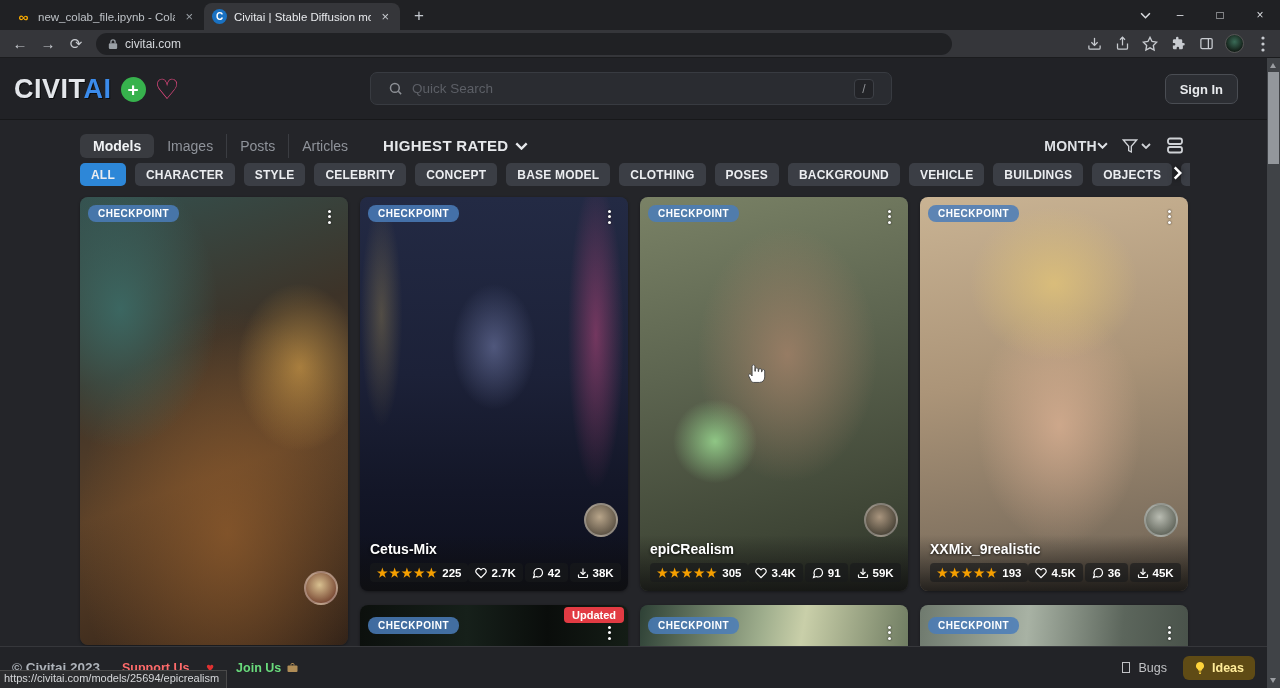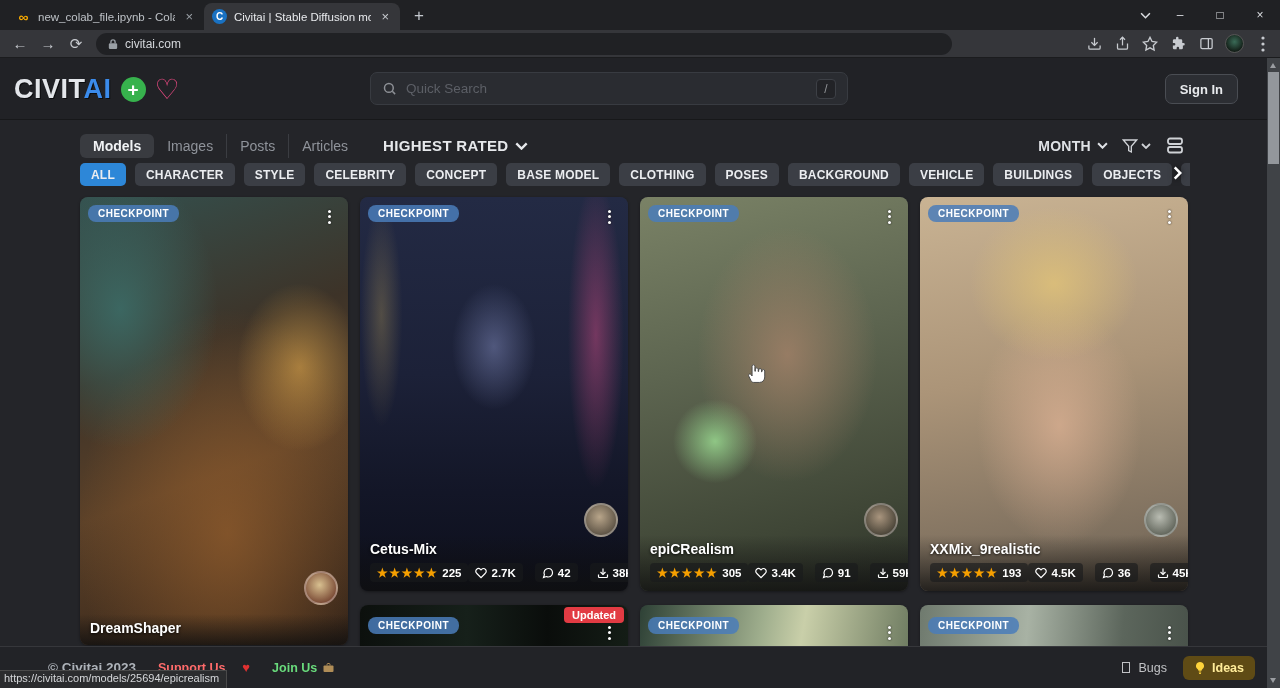--- a/index.html
+++ b/index.html
@@ -29,35 +29,35 @@
   .bavatar { width:19px; height:19px; border-radius:50%; background:radial-gradient(circle at 50% 40%, #3a6b57, #142019 70%); border:1px solid #555; cursor:pointer; }
 
   
   .siteheader { position:absolute; top:58px; left:0; right:13px; height:62px; background:#212226; border-bottom:1px solid #17181a; }
   .logo { position:absolute; left:14px; top:16px; display:flex; align-items:center; gap:9px; cursor:pointer; }
   .logo-word { font-size:27px; font-weight:900; letter-spacing:.5px; font-stretch:condensed; }
   .logo-civit { color:#e3e6ea; text-shadow:1px 1px 0 #0b0c0e; }
   .logo-ai { color:#3b8beb; text-shadow:1px 1px 0 #0b0c0e; }
   .plusbtn { width:25px; height:25px; border-radius:50%; background:#37b24d; color:#fff; font-size:19px; font-weight:700; display:flex; align-items:center; justify-content:center; cursor:pointer; }
   .heartbtn { color:#e64980; font-size:28px; line-height:1; cursor:pointer; }
-  .searchbar { position:absolute; left:370px; top:14px; width:478px; height:33px; background:#2a2c31; border:1px solid #383b41; border-radius:7px; display:flex; align-items:center; gap:9px; padding:0 11px; }
+  .searchbar { position:absolute; left:370px; top:14px; width:522px; height:33px; background:#2a2c31; border:1px solid #383b41; border-radius:7px; display:flex; align-items:center; gap:9px; padding:0 17px; }
   .searchbar input { flex:1; background:transparent; border:none; outline:none; color:#ced1d6; font-size:13.5px; font-family:"Liberation Sans",sans-serif; }
   .searchbar input::placeholder { color:#5c5f66; }
   .slash { width:20px; height:20px; background:#222327; border:1px solid #3d4046; border-radius:4px; color:#909296; font-size:12px; display:flex; align-items:center; justify-content:center; }
   .signin { position:absolute; right:29px; top:16px; height:30px; padding:0 14px; background:#2c2e33; border:1px solid #4a4d53; border-radius:7px; color:#e8eaed; font-size:13px; font-weight:700; display:flex; align-items:center; cursor:pointer; }
 
   
   .navrow { position:absolute; top:132px; left:80px; right:95px; height:27px; display:flex; align-items:center; }
   .nav-tabs { display:flex; align-items:center; }
   .nav-tab { padding:4px 13px; font-size:14px; color:#8f939a; cursor:pointer; }
   .nav-tab.active { background:#393b40; border-radius:6px; color:#f1f3f5; font-weight:700; }
   .nav-tab.i2, .nav-tab.i3 { border-left:1px solid #3b3d42; }
   .sortbtn { display:flex; align-items:center; gap:7px; margin-left:22px; color:#e6e8eb; font-size:15px; font-weight:800; letter-spacing:.3px; cursor:pointer; }
   .nav-right { margin-left:auto; display:flex; align-items:center; gap:14px; }
-  .periodbtn { display:flex; align-items:center; gap:6px; color:#dfe2e6; font-size:14px; font-weight:800; letter-spacing:.3px; cursor:pointer; }
+  .periodbtn { display:flex; align-items:center; color:#dfe2e6; font-size:14px; font-weight:800; letter-spacing:.3px; cursor:pointer; }
   .funnelbtn { display:flex; align-items:center; gap:3px; color:#cfd2d6; cursor:pointer; }
   .layoutbtn { color:#cfd2d6; cursor:pointer; display:flex; }
 
   .catrow { position:absolute; top:163px; left:80px; width:1110px; display:flex; gap:9px; overflow:hidden; }
   .cat { height:23px; padding:0 11px; border-radius:5px; background:#3b3e45; color:#ebedf0; font-size:12px; font-weight:700; letter-spacing:.2px; display:flex; align-items:center; white-space:nowrap; cursor:pointer; flex:0 0 auto; }
   .cat.active { background:#2d87d8; }
   .cat-next { position:absolute; top:166px; right:98px; color:#fff; cursor:pointer; filter:drop-shadow(0 0 3px rgba(0,0,0,.8)); }
 
   
   .grid { position:absolute; left:80px; top:197px; width:1108px; height:460px; }
@@ -97,27 +97,27 @@
   .kebab i { display:block; width:3px; height:3px; border-radius:50%; background:#fff; margin:2.5px auto; box-shadow:0 0 2px rgba(0,0,0,.9); }
   .updated { position:absolute; top:2px; right:4px; background:#e23b43; color:#fff; font-size:11px; font-weight:600; padding:2px 8px; border-radius:4px; }
   .cavatar { position:absolute; right:10px; bottom:54px; width:34px; height:34px; border-radius:50%; border:2px solid rgba(255,255,255,.3); background:radial-gradient(circle at 45% 40%, #b8a58a, #5d5345 75%); }
   .card.i0 .cavatar { bottom:40px; background:radial-gradient(circle at 45% 40%, #d8c090, #7a4a35 75%); }
   .card.i2 .cavatar { background:radial-gradient(circle at 45% 40%, #a9957e, #4a4438 75%); }
   .card.i3 .cavatar { background:radial-gradient(circle at 45% 40%, #b9bcb2, #62665c 75%); }
   .cfooter { position:absolute; left:0; right:0; bottom:0; padding:6px 10px 9px; background:linear-gradient(to top, rgba(15,15,15,.78), rgba(15,15,15,0)); }
   .cname { font-size:14px; font-weight:700; color:#fff; text-shadow:0 1px 3px rgba(0,0,0,.9); }
   .statsrow { display:flex; justify-content:space-between; margin-top:6px; }
   .chip { background:rgba(25,26,28,.62); border-radius:4px; height:19px; display:flex; align-items:center; gap:4px; padding:0 7px; color:#fff; font-size:11.5px; font-weight:700; }
-  .mchips { display:flex; gap:12px; }
+  .mchips { display:flex; gap:2px; }
   .stars { color:#f59f00; font-size:12px; letter-spacing:1.5px; }
   .chip svg { display:block; }
 
   
   .sitefooter { position:absolute; left:0; right:13px; bottom:0; height:42px; background:#222327; border-top:1px solid #36373b; display:flex; align-items:center; padding:0 12px; gap:22px; z-index:5; }
-  .copyright { font-size:13.5px; font-weight:700; color:#aeb3ba;margin-left:36px; }
+  .copyright { font-size:13.5px; font-weight:700; color:#aeb3ba; }
   .flink { font-size:12.5px; color:#c1c2c5; cursor:pointer; white-space:nowrap; }
   .support { color:#ff6b6b; display:flex; align-items:center; gap:17px; font-weight:600; }
   .support .hrt { color:#e03131; font-size:13px; }
   .join { color:#69db7c; display:flex; align-items:center; gap:5px; font-weight:600; }
   .footer-right { margin-left:auto; display:flex; align-items:center; gap:16px; }
   .bugs { display:flex; align-items:center; gap:9px; color:#c1c2c5; font-size:12.5px; cursor:pointer; }
   .boxglyph { display:inline-block; width:8px; height:11px; border:1px solid #c1c2c5; }
   .ideas { display:flex; align-items:center; gap:6px; background:#5f4b15; border-radius:6px; padding:5px 11px; color:#ffec99; font-size:12.5px; font-weight:700; cursor:pointer; }
   .statusbar { position:absolute; left:0; bottom:0; height:18px; background:#2b2c2e; border-top:1px solid #4a4a4a; border-right:1px solid #4a4a4a; padding:1px 7px 0 4px; font-size:11px; color:#d5d7da; z-index:9; white-space:nowrap; }
   .scrollbar { position:absolute; top:58px; right:0; bottom:0; width:13px; background:#404347; z-index:8; }
@@ -307,24 +307,20 @@
     <div>
   <div class="card i0">
     <div class="cimg"></div>
     <div class="badge">CHECKPOINT</div>
     <div class="kebab">
             <i></i>
             <i></i>
             <i></i>
           </div>
     <div class="cavatar"></div>
-    <div class="cfooter">
-      <div class="cname">DreamShaper</div>
-
-    </div>
   </div>
 
   <div class="card i1">
     <div class="cimg"></div>
     <div class="badge">CHECKPOINT</div>
     <div class="kebab">
             <i></i>
             <i></i>
             <i></i>
           </div>

